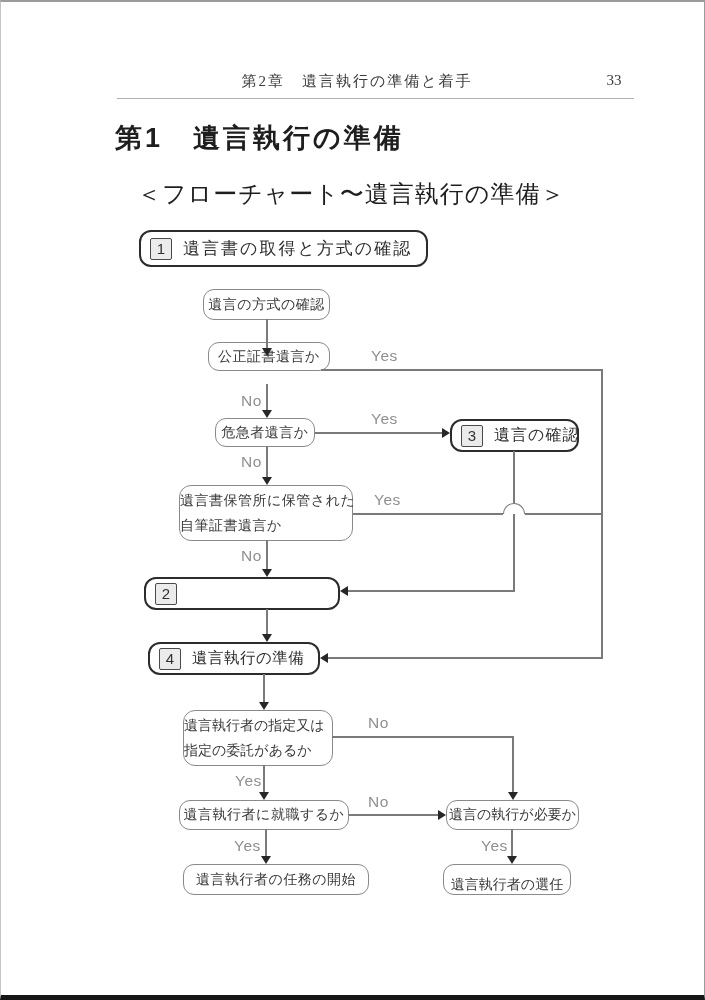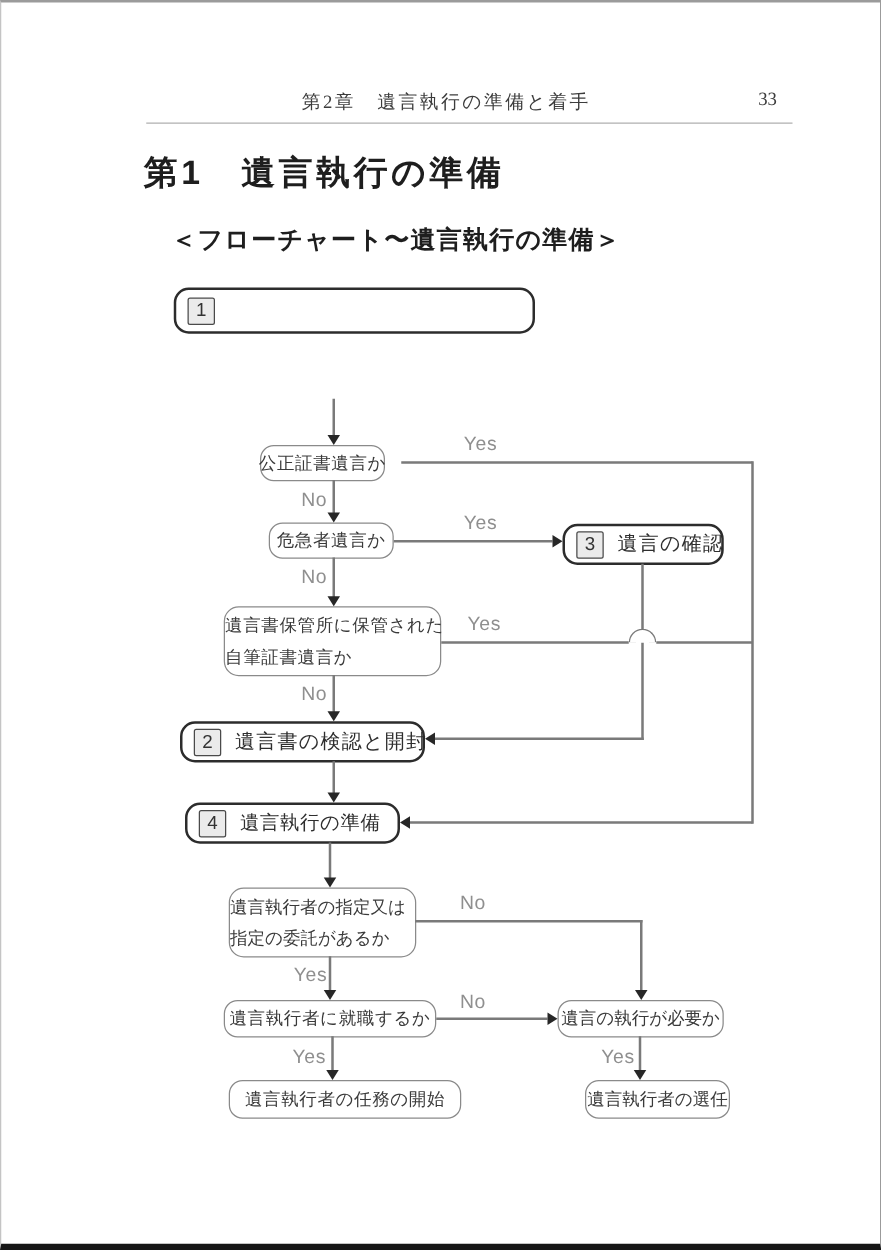--- a/index.html
+++ b/index.html
@@ -18,21 +18,21 @@
   .page-num{
     position:absolute;font-family:"Liberation Serif","DejaVu Serif",serif;
     font-size:15px;color:var(--header_text,#3c3c3c);
   }
   .header-rule{position:absolute;height:1px;background:var(--rule,#b0b0b0);}
   .section-title{
     position:absolute;font-size:27px;font-weight:bold;letter-spacing:3px;
     color:var(--title_text,#1e1e1e);white-space:nowrap;
   }
   .flow-title{
-    position:absolute;font-size:20px;font-weight:bold;letter-spacing:1px;
+    position:absolute;font-size:24px;font-weight:normal;letter-spacing:1px;
     color:var(--title_text,#1e1e1e);white-space:nowrap;
   }
   
   .box{
     position:absolute;box-sizing:border-box;background:#fff;
     border:1.2px solid var(--box_border,#8a8a8a);border-radius:11px;
     display:flex;align-items:center;justify-content:center;
     font-size:14px;letter-spacing:0.5px;color:var(--text,#3a3a3a);white-space:nowrap;
   }
   .box.bold{
@@ -76,44 +76,47 @@
 
   <div class="header-title" style="left:116px;top:70px;width:480px;">第2章　遺言執行の準備と着手</div>
   <div class="page-num" style="left:593px;top:70px;width:40px;text-align:center;">33</div>
   <div class="header-rule" style="left:116px;top:96px;width:517px;"></div>
 
   <div class="section-title" style="left:114px;top:118px;">第1　遺言執行の準備</div>
   <div class="flow-title" style="left:136px;top:176px;">＜フローチャート〜遺言執行の準備＞</div>
 
   <div class="box bold" style="left:138px;top:228px;width:289px;height:37px;font-size:17px;letter-spacing:2px;">
     <span class="numsq">1</span>
-  </div>
-
-
-  <div class="box" style="left:207px;top:354px;width:100px;height:29px;">
+    <span>遺言書の取得と方式の確認</span>
+  </div>
+
+  <div class="box" style="left:202px;top:287px;width:127px;height:31px;">
+    <span>遺言の方式の確認</span>
+  </div>
+
+  <div class="box" style="left:207px;top:340px;width:122px;height:29px;">
     <span>公正証書遺言か</span>
   </div>
 
   <div class="box" style="left:214px;top:416px;width:100px;height:29px;">
     <span>危急者遺言か</span>
   </div>
 
   <div class="box bold" style="left:449px;top:417px;width:129px;height:33px;">
     <span class="numsq">3</span>
     <span>遺言の確認</span>
   </div>
 
   <div class="box two" style="left:178px;top:483px;width:174px;height:56px;">
     <span>遺言書保管所に保管された</span>
     <span>自筆証書遺言か</span>
   </div>
 
   <div class="box bold" style="left:143px;top:575px;width:196px;height:33px;">
     <span class="numsq">2</span>
-    <span>遺言書の検認と開封</span>
   </div>
 
   <div class="box bold" style="left:147px;top:640px;width:172px;height:33px;font-size:15.5px;letter-spacing:0.5px;">
     <span class="numsq">4</span>
     <span>遺言執行の準備</span>
   </div>
 
   <div class="box two" style="left:182px;top:708px;width:150px;height:56px;letter-spacing:0;">
     <span>遺言執行者の指定又は</span>
     <span>指定の委託があるか</span>
@@ -124,21 +127,21 @@
   </div>
 
   <div class="box" style="left:445px;top:798px;width:133px;height:30px;letter-spacing:0;">
     <span>遺言の執行が必要か</span>
   </div>
 
   <div class="box" style="left:182px;top:862px;width:186px;height:31px;">
     <span>遺言執行者の任務の開始</span>
   </div>
 
-  <div class="box" style="left:467px;top:862px;width:116px;height:31px;letter-spacing:0;">
+  <div class="box" style="left:442px;top:862px;width:128px;height:31px;letter-spacing:0;align-items:flex-end;">
     <span>遺言執行者の選任</span>
   </div>
 
   <div class="vl" style="left:265px;top:317px;height:30px;"></div>
   <div class="ar-d" style="left:261px;top:346px;"></div>
 
   <div class="hl" style="left:320px;top:367px;width:281px;"></div>
   <div class="vl" style="left:600px;top:367px;height:290px;"></div>
   <div class="hl" style="left:327px;top:655px;width:274px;"></div>
   <div class="ar-l" style="left:319px;top:651px;"></div>

